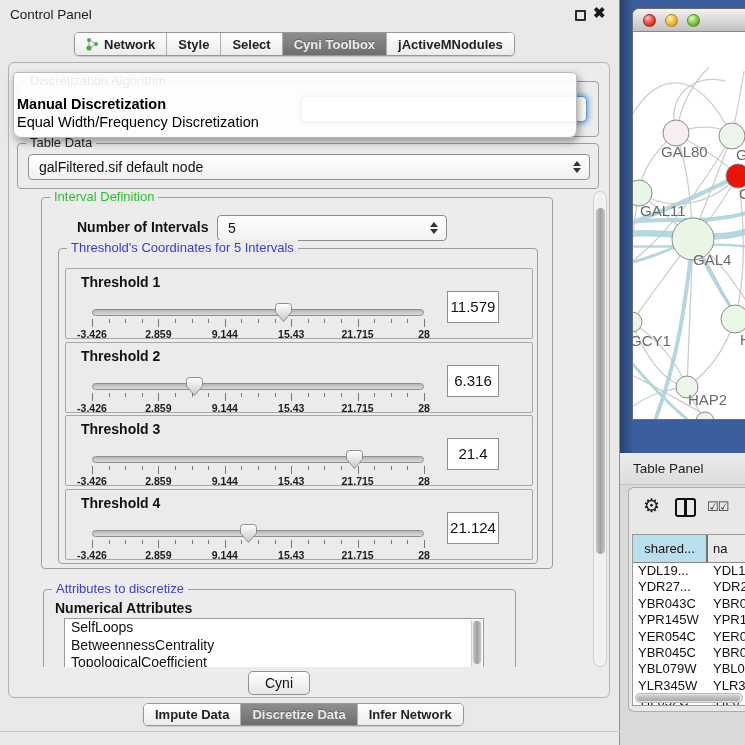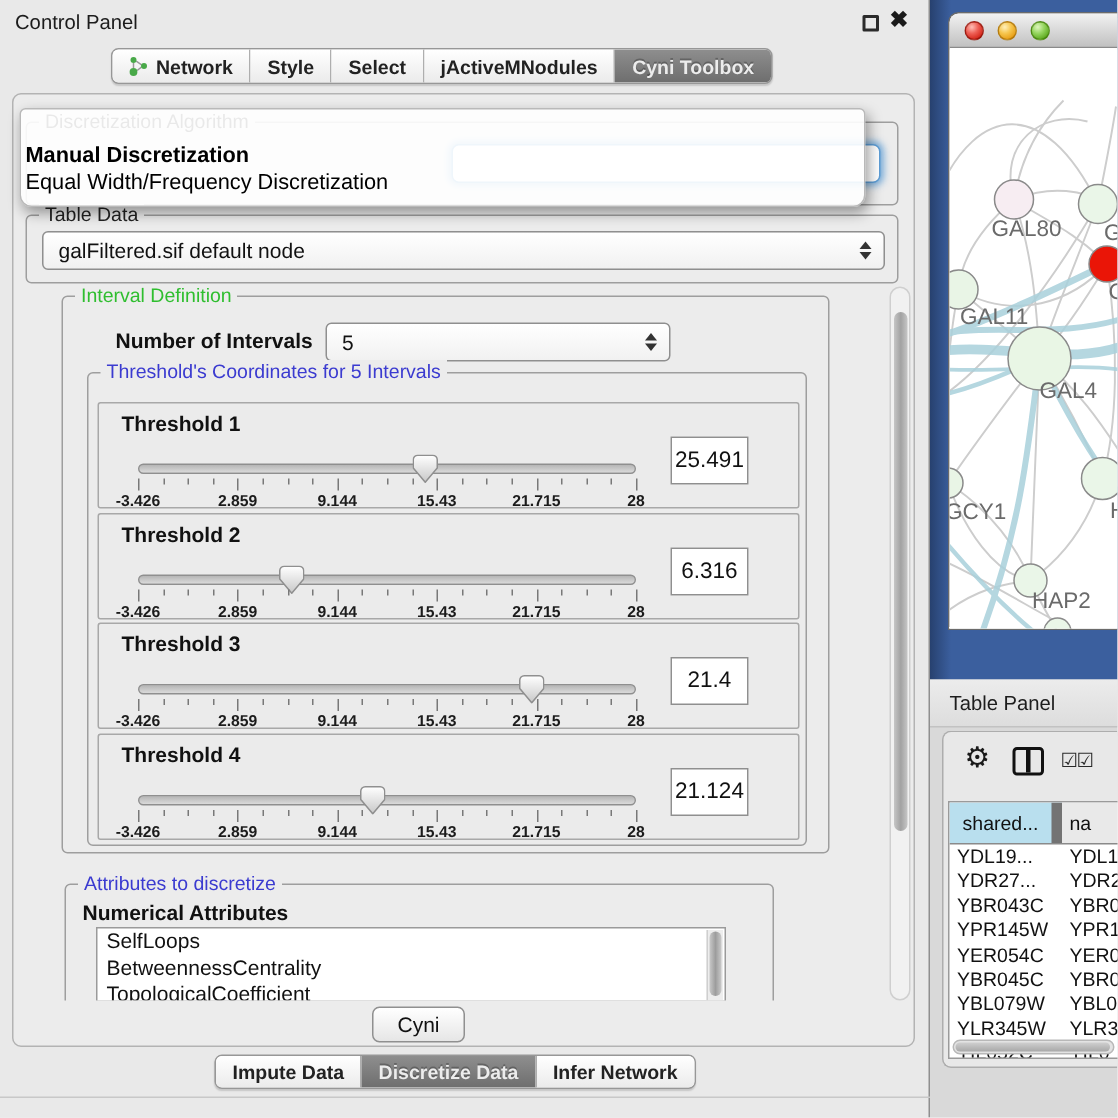--- a/index.html
+++ b/index.html
@@ -88,21 +88,21 @@
   .tp-bar{position:absolute;left:0;top:453px;width:125px;height:32px;background:linear-gradient(#ececec,#dddddd);border-bottom:1px solid #c2c2c2;font-size:13.5px;color:#1d1d1d;line-height:31px;padding-left:13px}
   .tp-box{position:absolute;left:8px;top:487px;width:117px;height:225px;background:#e8e8e8;border:1px solid #adadad;border-right:none;border-radius:6px 0 0 6px}
   .tp-tools{position:absolute;left:0;top:0;width:100%;height:46px}
   .gear{position:absolute;left:14px;top:8px;font-size:19px;color:#1a1a1a;line-height:1}
   .spliticon{position:absolute;left:46px;top:10px;width:21px;height:19px;border:2.5px solid #111;border-radius:3px}
   .spliticon i{position:absolute;left:7px;top:0;width:2.5px;height:100%;background:#111;display:block}
   .checks{position:absolute;left:78px;top:11px;font-size:13px;color:#2a2a2a;letter-spacing:-1px}
   .tp-table{position:absolute;left:3px;top:46px;width:114px;height:172px;background:#fff;border:1px solid #9a9a9a;border-right:none;overflow:hidden}
   .tp-header{display:flex;height:28px;border-bottom:1px solid #8a8a8a}
   .th{font-size:13px;line-height:27px;color:#111}
-  .th.hl{width:75px;background:var(--table-header-highlight);border-right:7px solid #737373;text-align:center}
+  .th.hl{width:75px;background:var(--table-header-highlight);border-right:2px solid #737373;text-align:center}
   .th:not(.hl){flex:1;background:#e9e9e9;padding-left:5px}
   .trow{display:flex;height:16.4px}
   .td{font-size:13px;line-height:16.4px;white-space:nowrap;overflow:hidden}
   .td.c1{width:75px;padding-left:5px}
   .td.c2{flex:1;padding-left:5px}
   .hscroll{position:absolute;left:2px;bottom:2px;width:108px;height:10px;background:#e3e3e3;border:1px solid #b8b8b8;border-radius:5px}
   .hscroll .sb-thumb{position:absolute;left:1px;top:1px;width:103px;height:6px;border-radius:3px;background:linear-gradient(#cfcfcf,#a8a8a8)}
 
   .nettab-icon{display:inline-flex;width:13px;height:14px}
 </style>
@@ -134,25 +134,25 @@
           </svg>
         </span>
         <span>Network</span>
       </div>
       <div class="tab">
         <span>Style</span>
       </div>
       <div class="tab">
         <span>Select</span>
       </div>
+      <div class="tab sel">
+        <span>Cyni Toolbox</span>
+      </div>
       <div class="tab">
         <span>jActiveMNodules</span>
-      </div>
-      <div class="tab sel">
-        <span>Cyni Toolbox</span>
       </div>
     </div>
 
   <div class="content-panel">
 
     <div class="group" id="alg-group">
       <span class="gtitle">Discretization Algorithm</span>
     </div>
     <div id="alg-combo"></div>
 
@@ -218,21 +218,21 @@
                   </div>
                   <div class="ticklabels">
                     <span class="ticklab" style="left: 0%;">-3.426</span>
                     <span class="ticklab" style="left: 20%;">2.859</span>
                     <span class="ticklab" style="left: 40%;">9.144</span>
                     <span class="ticklab" style="left: 60%;">15.43</span>
                     <span class="ticklab" style="left: 80%;">21.715</span>
                     <span class="ticklab" style="left: 100%;">28</span>
                   </div>
                 </div>
-                <div class="thr-value">25.491</div>
+                <div class="thr-value">11.579</div>
               </div>
               <div class="thr-box">
                 <div class="thr-label">Threshold 2</div>
                 <div class="slider">
                   <div class="track"></div>
                   <div class="thumb" style="left: 30.9998%;"><svg width="17" height="19" viewBox="0 0 17 19">
                       <path d="M3.5 .5 h10 a3 3 0 0 1 3 3 V9 L8.5 18.5 .5 9 V3.5 a3 3 0 0 1 3 -3 z" fill="url(#thumbGrad)" stroke="#8f8f8f"></path>
                     </svg></div>
                   <div class="ticks">
                     <span class="tick major" style="left: 0%;"></span>

